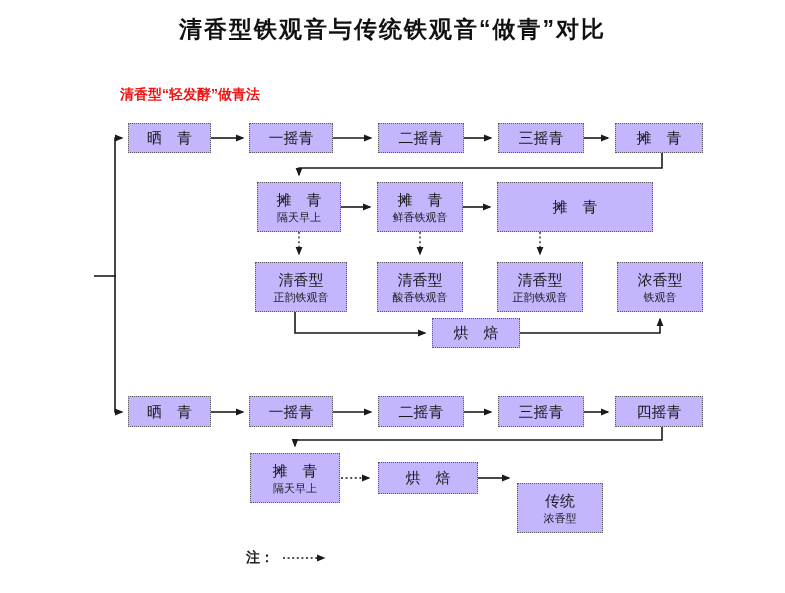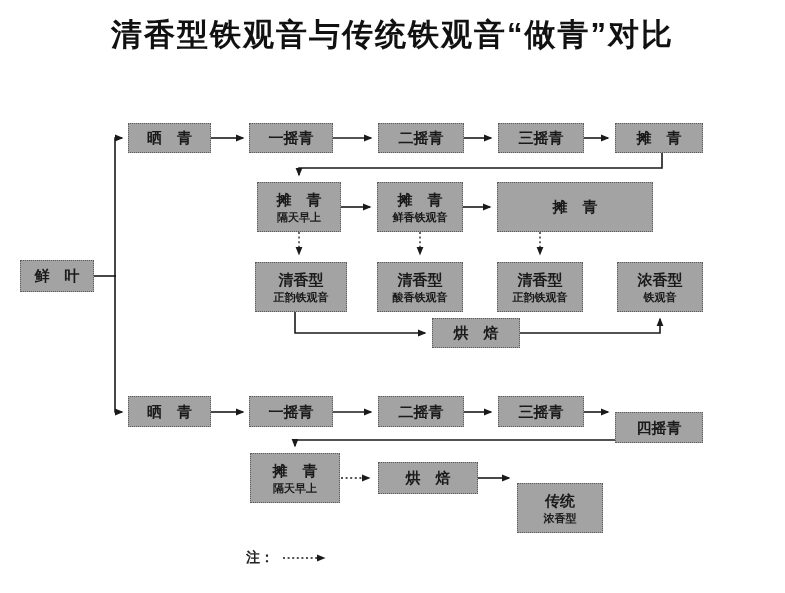--- a/index.html
+++ b/index.html
@@ -1,24 +1,24 @@
 <!DOCTYPE html>
 <html><head>
 <meta charset="utf-8">
 <style>
   html,body{margin:0;padding:0;background:#fff;}
   body{font-family:"Liberation Sans","DejaVu Sans",sans-serif;}
   .stage{position:relative;width:785px;height:593px;background:#ffffff;overflow:hidden;}
   .title{position:absolute;top:14px;left:0;width:785px;text-align:center;
-         font-size:31px;font-weight:bold;color:#111;letter-spacing:2px;}
+         font-size:23px;font-weight:bold;color:#111;letter-spacing:2px;}
   .section-heading{position:absolute;font-size:14px;font-weight:bold;color:#f01515;white-space:nowrap;}
   .connectors{position:absolute;left:0;top:0;width:785px;height:593px;}
-  .node{position:absolute;box-sizing:border-box;border:1.4px dotted #5a5a5a;background:#a3a3a3;
+  .node{position:absolute;box-sizing:border-box;border:1.4px dotted #5a5a5a;background:#c4b5fd;
         display:flex;flex-direction:column;align-items:center;justify-content:center;
-        font-weight:bold;color:#1a1a1a;text-align:left;}
+        font-weight:normal;color:#1a1a1a;text-align:left;}
   .node .l1{font-size:15px;line-height:1.3;white-space:nowrap;}
   .node .l2{font-size:11px;line-height:1.3;white-space:nowrap;}
   .legend{position:absolute;left:246px;top:549px;display:flex;align-items:center;
           font-size:14px;font-weight:bold;color:#222;}
   .legend .dash-arrow{margin:0 8px;}
 </style>
 </head>
 <body>
 
 <div class="stage">
@@ -61,24 +61,22 @@
 
       <path d="M299,232 V254" marker-end="url(#ah)"></path>
       <path d="M420,232 V254" marker-end="url(#ah)"></path>
       <path d="M540,232 V254" marker-end="url(#ah)"></path>
       <path d="M341,478 H369" marker-end="url(#ah)"></path>
     </g>
   </svg>
 
   <div class="title">清香型铁观音与传统铁观音“做青”对比</div>
 
+  <div class="section-heading" style="left:120px;top:86px;">清香型“轻发酵”做青法</div>
 
-  <div class="node" style="left:20px;top:260px;width:74px;height:32px;">
-    <span class="l1">鲜　叶</span>
-  </div>
 
   <div class="node" style="left:128px;top:123px;width:83px;height:30px;">
     <span class="l1">晒　青</span>
   </div>
   <div class="node" style="left:249px;top:123px;width:84px;height:30px;">
     <span class="l1">一摇青</span>
   </div>
   <div class="node" style="left:378px;top:123px;width:86px;height:30px;">
     <span class="l1">二摇青</span>
   </div>
@@ -127,21 +125,21 @@
   </div>
   <div class="node" style="left:249px;top:396px;width:84px;height:31px;">
     <span class="l1">一摇青</span>
   </div>
   <div class="node" style="left:378px;top:396px;width:86px;height:31px;">
     <span class="l1">二摇青</span>
   </div>
   <div class="node" style="left:498px;top:396px;width:86px;height:31px;">
     <span class="l1">三摇青</span>
   </div>
-  <div class="node" style="left:615px;top:396px;width:88px;height:31px;margin-top:16px;">
+  <div class="node" style="left:615px;top:396px;width:88px;height:31px;">
     <span class="l1">四摇青</span>
   </div>
 
   <div class="node" style="left:250px;top:453px;width:90px;height:50px;">
     <span class="l1">摊　青</span>
     <span class="l2">隔天早上</span>
   </div>
   <div class="node" style="left:378px;top:462px;width:100px;height:32px;">
     <span class="l1">烘　焙</span>
   </div>

